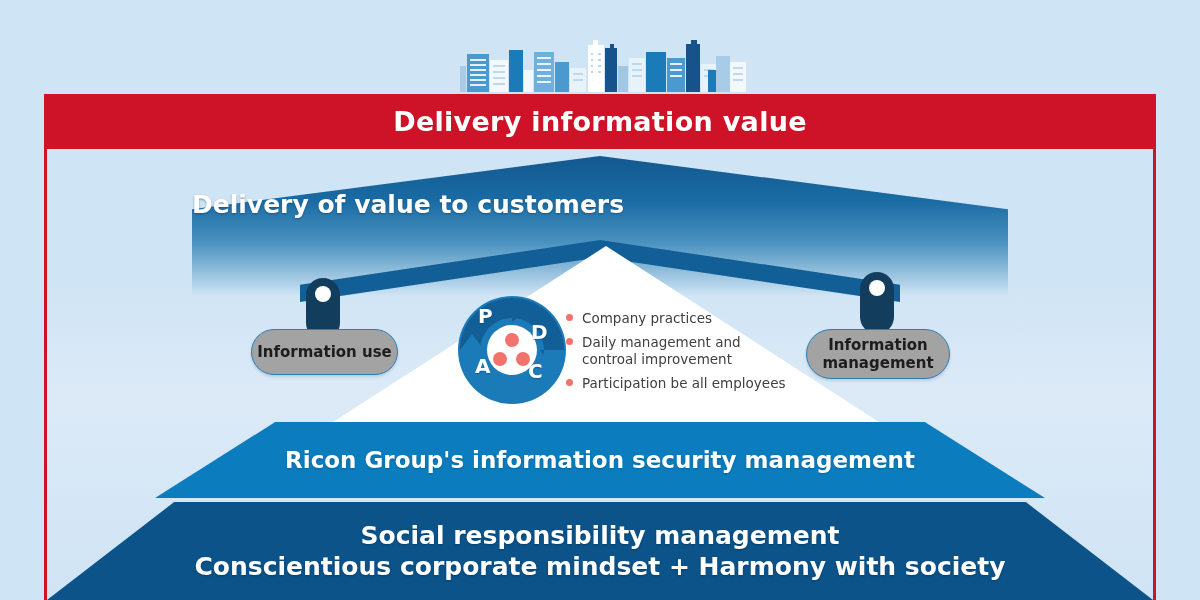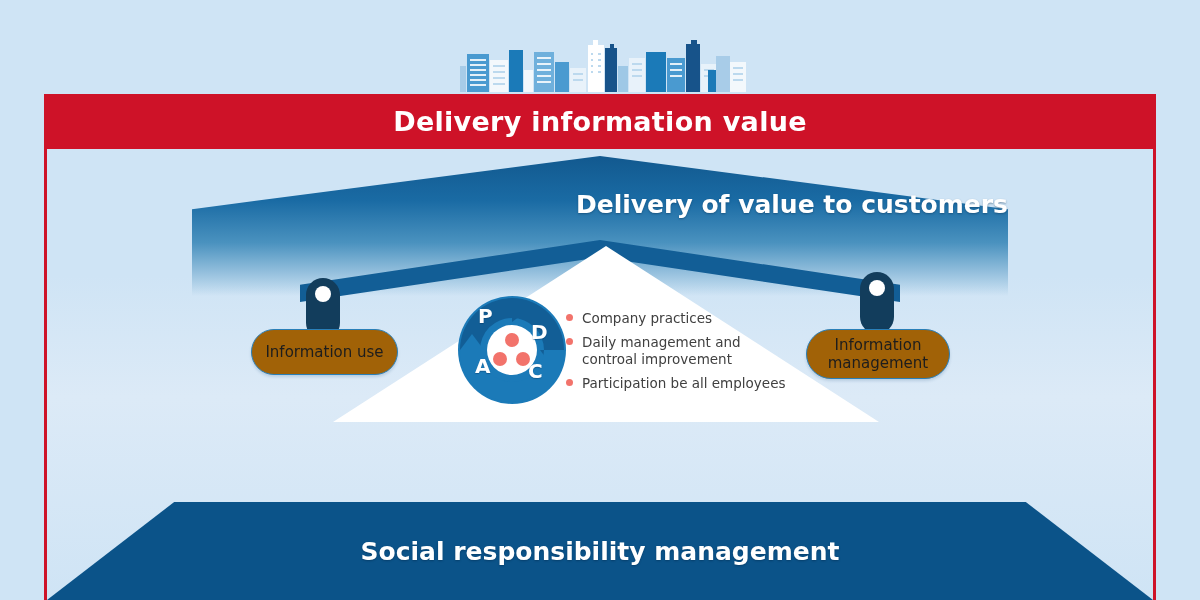--- a/index.html
+++ b/index.html
@@ -45,21 +45,21 @@
   }
 
   
   .chev-top{
     position:absolute;left:192px;top:156px;width:816px;height:140px;
     background:linear-gradient(180deg,#12598f 0%,#1a6ba4 32%,#4a92bf 62%,rgba(176,210,234,0) 100%);
     -webkit-clip-path:polygon(50% 0%,100% 38%,100% 100%,0% 100%,0% 38%);
     clip-path:polygon(50% 0%,100% 38%,100% 100%,0% 100%,0% 38%);
   }
   .chev-top-label{
-    position:absolute;left:192px;top:190px;width:816px;text-align:right;
+    position:absolute;left:192px;top:190px;width:816px;text-align:left;
     color:#ffffff;font-size:25px;font-weight:bold;
     text-shadow:0 1px 2px rgba(10,50,85,.45);
   }
 
   
   .pyramid{
     position:absolute;left:333px;top:246px;width:546px;height:176px;
     background:#ffffff;
     -webkit-clip-path:polygon(50% 0%,100% 100%,0% 100%);
     clip-path:polygon(50% 0%,100% 100%,0% 100%);
@@ -86,24 +86,25 @@
     position:absolute;left:0;top:0;width:34px;height:62px;
     background:#123d5c;border-radius:17px;
   }
   .pin-hole{
     position:absolute;left:9px;top:8px;width:16px;height:16px;
     background:#ffffff;border-radius:50%;
   }
 
   
   .pill{
-    position:absolute;background:#a16207;border:1.5px solid #2a7fb8;
+    position:absolute;background:#a3a3a3;border:1.5px solid #2a7fb8;
     border-radius:26px;display:flex;align-items:center;justify-content:center;
     text-align:center;color:#1d1d1d;font-size:15px;line-height:1.2;
     box-shadow:0 2px 3px rgba(30,80,130,.18);
+    font-weight:bold;
   }
 
   
   .pdca{position:absolute;left:458px;top:296px;width:108px;height:108px;}
   .pdca svg{position:absolute;left:0;top:0;}
   .pdca .lbl{
     position:absolute;color:#ffffff;font-size:20px;font-weight:bold;
     text-shadow:0 1px 1px rgba(0,40,80,.35);
   }
   .lbl-p{left:20px;top:8px;}
@@ -276,18 +277,22 @@
     <span class="lbl lbl-c">C</span>
     <span class="lbl lbl-a">A</span>
   </div>
 
   <div class="bullets">
     <div class="bul">Company practices</div>
     <div class="bul">Daily management and controal improvement</div>
     <div class="bul">Participation be all employees</div>
   </div>
 
+  <div class="trap trap-mid">
+    <span>Ricon Group's information security management</span>
+  </div>
 
   <div class="trap trap-bot">
     <span class="l1">Social responsibility management</span>
+    <span class="l2">Conscientious corporate mindset + Harmony with society</span>
   </div>
 
 </div>
 
 </body></html>

